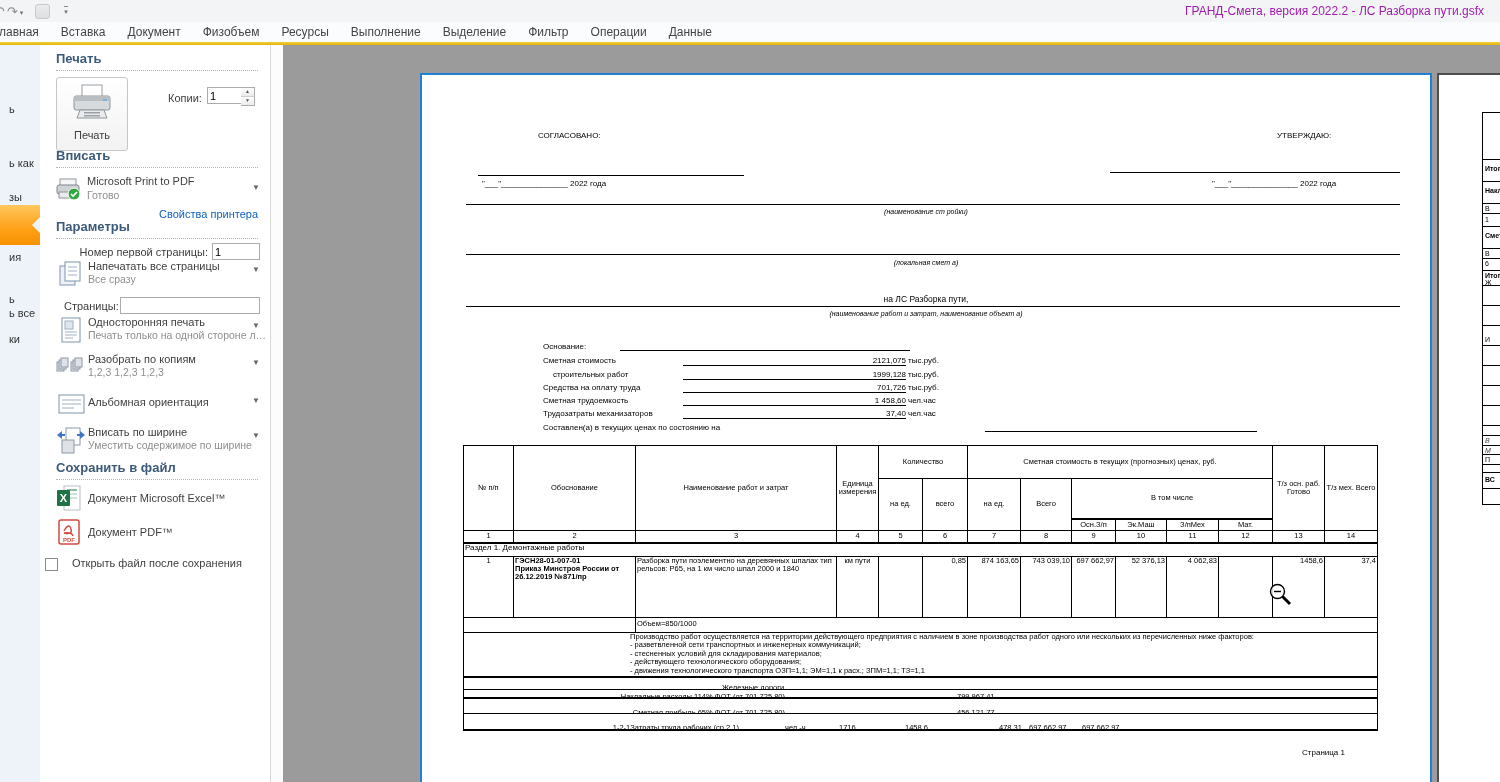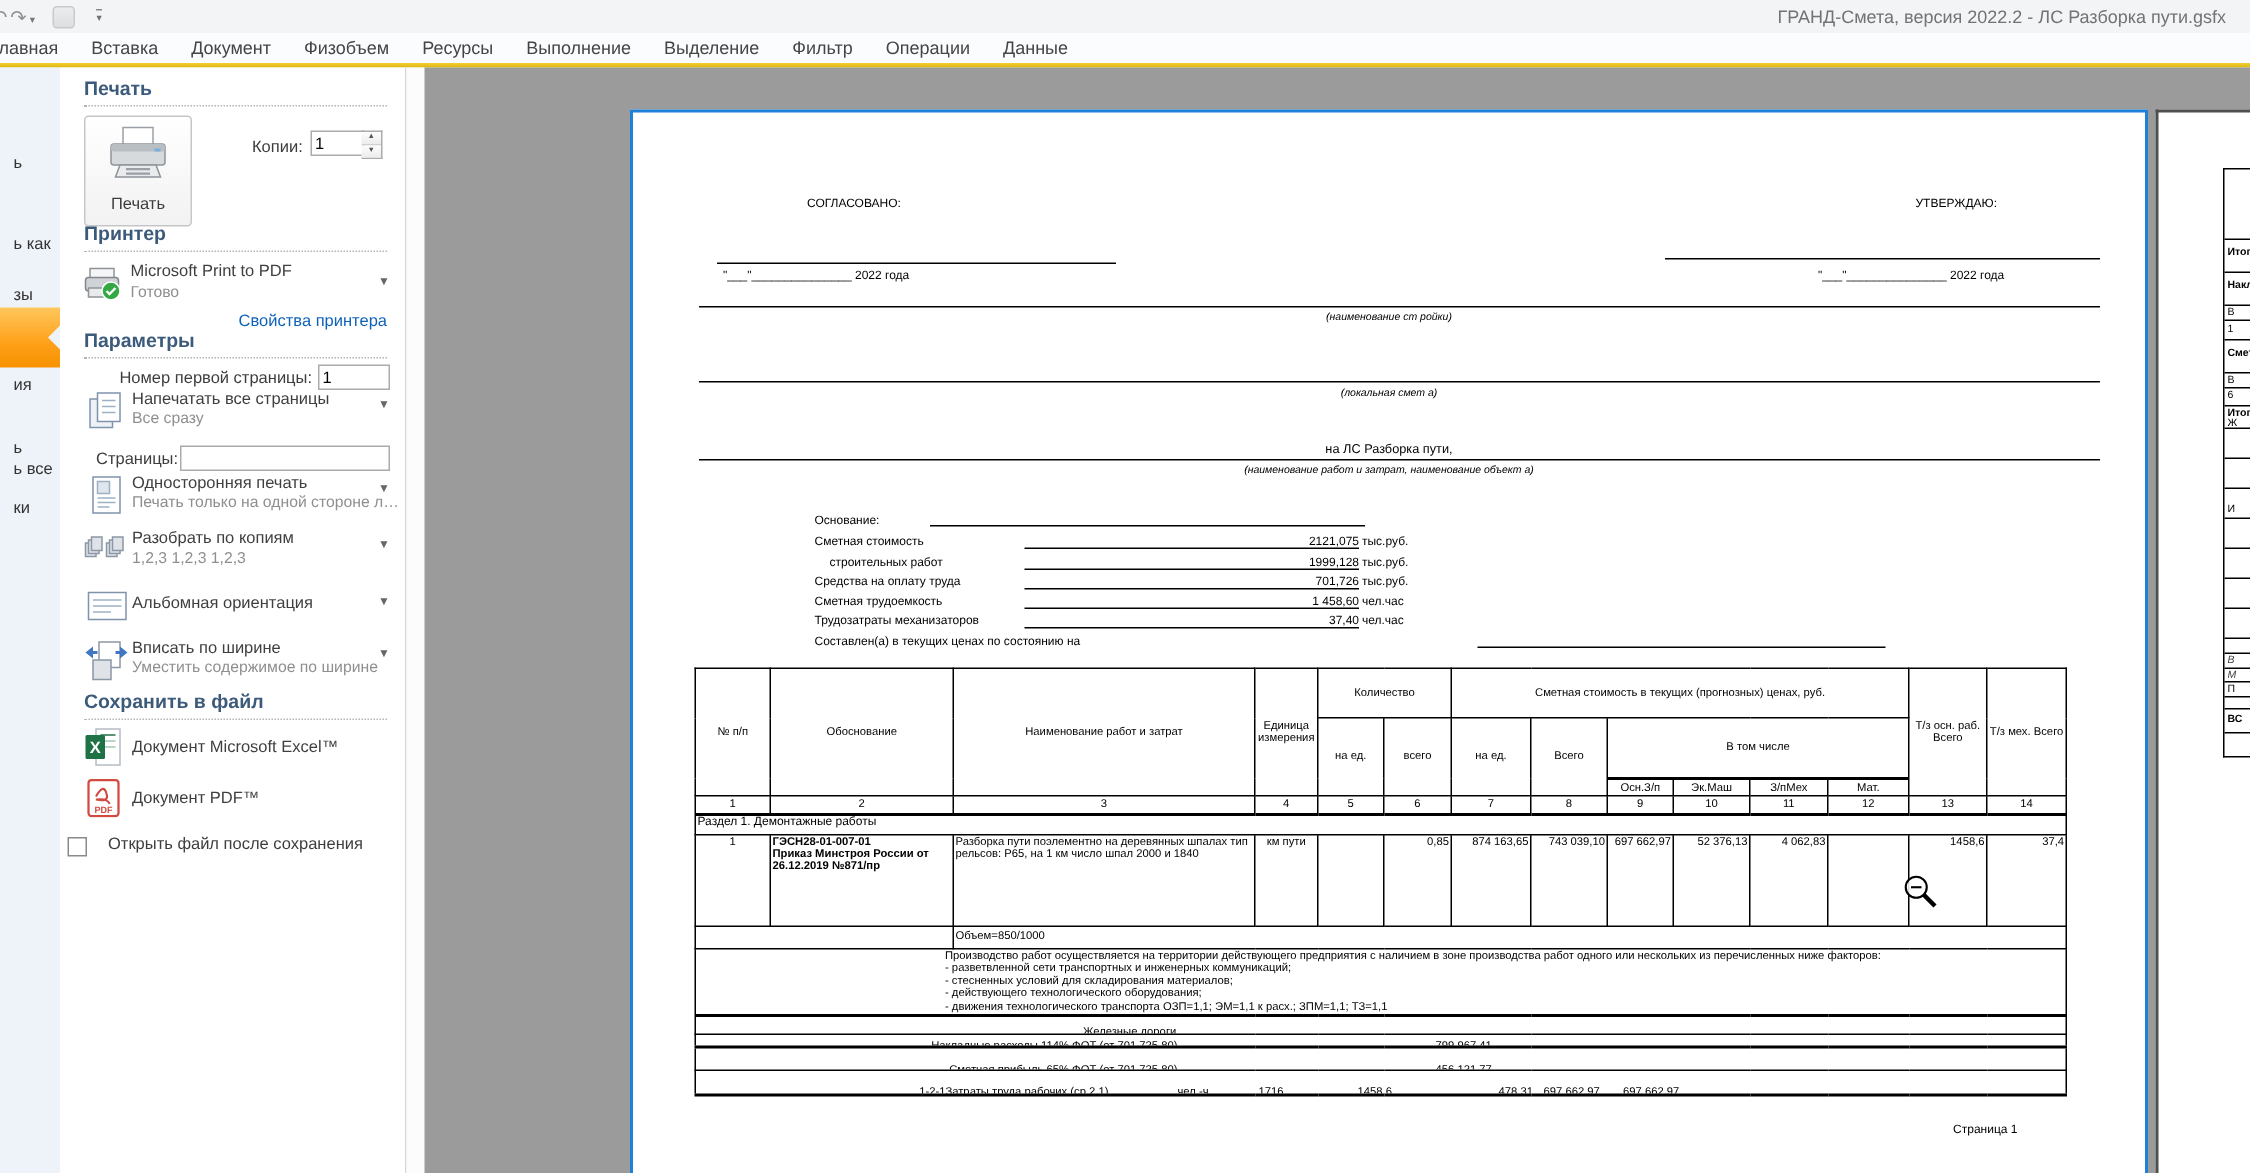--- a/index.html
+++ b/index.html
@@ -1,20 +1,20 @@
 <!DOCTYPE html>
 <html><head>
 <meta charset="utf-8">
 <style>
   html,body{margin:0;padding:0}
   body{width:1500px;height:782px;overflow:hidden;position:relative;background:#fff;
        font-family:"Liberation Sans",sans-serif;-webkit-font-smoothing:antialiased}
   
   .titlebar{position:absolute;left:0;top:0;right:0;height:22px;background:#f3f4f6}
-  .apptitle{position:absolute;left:1185px;top:4px;font-size:12px;color:#737373;white-space:nowrap}
+  .apptitle{position:absolute;left:1185px;top:4px;font-size:12px;color:#a21caf;white-space:nowrap}
   .qat{position:absolute;left:0;top:2px;height:18px;display:flex;align-items:center;color:#8b8f94;font-size:13px}
   .qat span{margin-right:2px}
   .qat .cut{margin-left:-6px}
   .qat .dd{font-size:7px;color:#777;margin:4px 6px 0 0}
   .qat .stamp{width:13px;height:13px;border:1px solid #b9bcc0;border-radius:3px;background:linear-gradient(#e8eaec,#d5d8da);opacity:.75;margin:0 8px 0 6px}
   .qat .custom{border-top:1px solid #86898d;font-size:7px;color:#6e7276;padding-top:1px;margin-left:6px}
   .tabsrow{position:absolute;left:0;top:22px;right:0;height:20px;background:#fbfcfd;display:flex;align-items:center;font-size:12px;color:#454545}
   .tab{padding:0 11px;white-space:nowrap}
   .tab.first{padding-left:0;margin-left:-1px}
   .goldline{position:absolute;left:0;top:42px;right:0;height:3px;background:linear-gradient(#f2cf35,#ddb60d)}
@@ -124,21 +124,21 @@
     <div class="lbl">Печать</div>
   </div>
 
   <span class="abs" style="left:128px;top:47px">Копии:</span>
   <input class="abs inp" style="left: 167px; top: 42px; width: 30px;" value="1">
   <div class="abs spin" style="left:201px;top:42px">
       <div>▲</div>
       <div style="border-bottom:none">▼</div>
     </div>
 
-  <div class="abs sechead" style="left:16px;top:103px">Принтер</div>
+  <div class="abs sechead" style="left:16px;top:103px">Вписать</div>
   <div class="abs dotted" style="left:16px;top:121px"></div>
 
   <div class="abs" style="left:16px;top:130px;width:200px;height:32px">
     <svg class="abs" style="left:0;top:2px" width="26" height="24">
       <rect x="4" y="2" width="16" height="8" fill="#f4f6f8" stroke="#8f9499"></rect>
       <rect x="1" y="8" width="22" height="9" rx="2" fill="#cfd3d7" stroke="#83878c"></rect>
       <rect x="3" y="15" width="18" height="6" fill="#e8eaec" stroke="#8f9499"></rect>
       <circle cx="18" cy="17" r="6" fill="#35a846" stroke="#fff"></circle>
       <path d="M15 17 l2 2 l4 -4" stroke="#fff" stroke-width="1.6" fill="none"></path>
     </svg>
@@ -318,21 +318,21 @@
           <col style="width:53px">
       </colgroup>
       <tbody>
           <tr style="height:33px">
         <td rowspan="3">№ п/п</td>
         <td rowspan="3">Обоснование</td>
         <td rowspan="3">Наименование работ и затрат</td>
         <td rowspan="3">Единица измерения</td>
         <td colspan="2">Количество</td>
         <td colspan="6">Сметная стоимость в текущих (прогнозных) ценах, руб.</td>
-        <td rowspan="3">Т/з осн. раб. Всего</td>
+        <td rowspan="3">Т/з осн. раб. Готово</td>
         <td rowspan="3">Т/з мех. Всего</td>
       </tr>
       <tr style="height:40px">
         <td rowspan="2">на ед.</td>
         <td rowspan="2">всего</td>
         <td rowspan="2">на ед.</td>
         <td rowspan="2">Всего</td>
         <td colspan="4" class="thick-b">В том числе</td>
       </tr>
       <tr style="height:12px">

